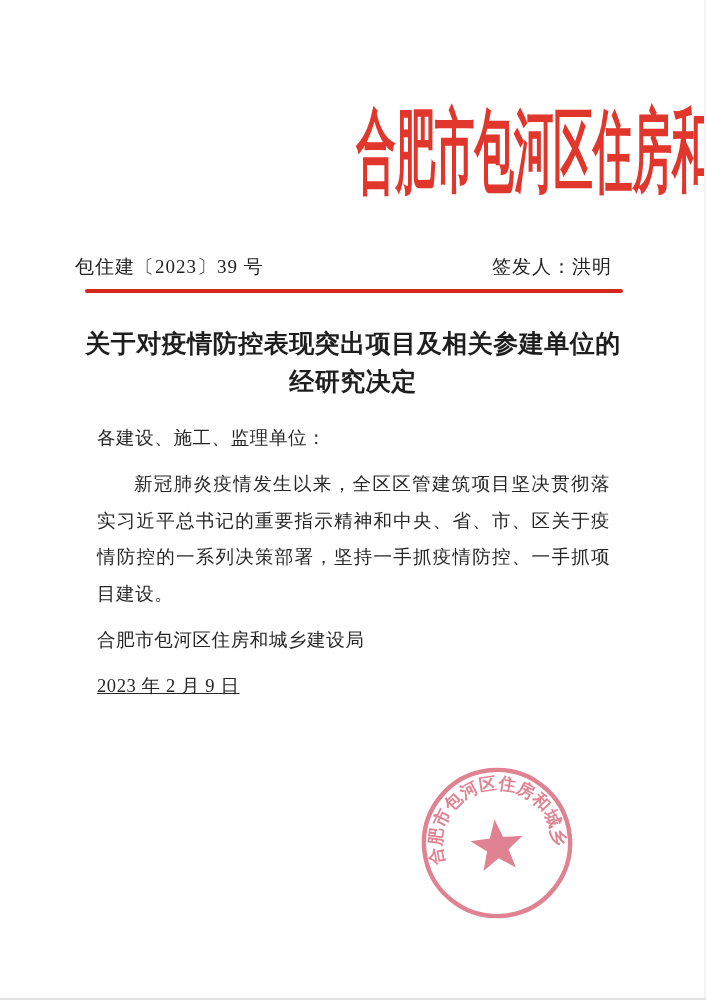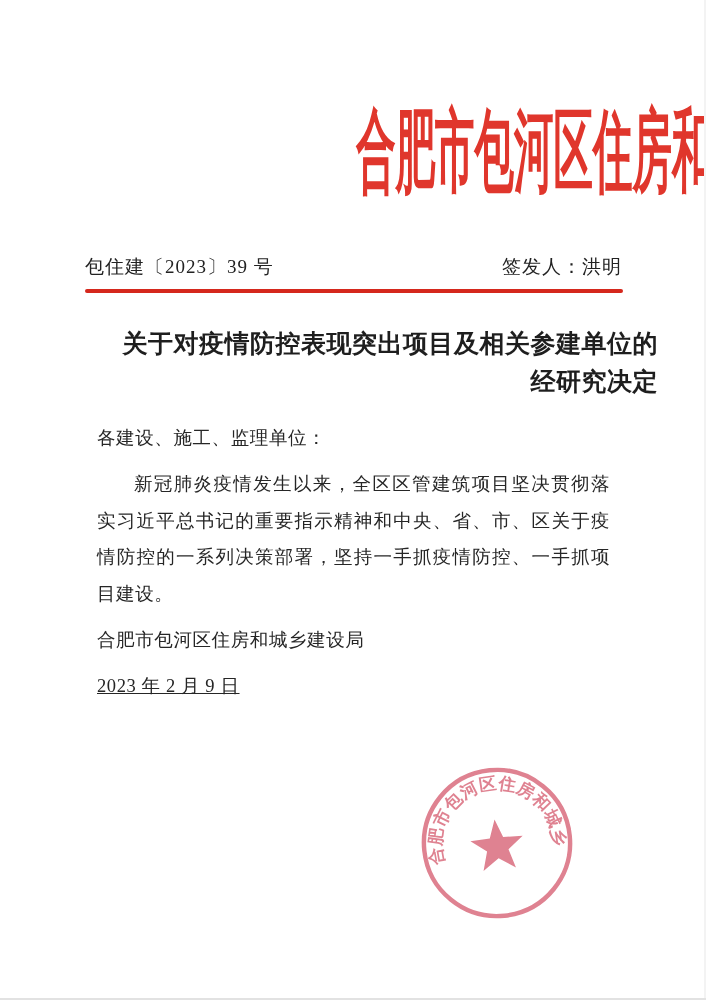--- a/index.html
+++ b/index.html
@@ -46,21 +46,21 @@
     line-height: 1.15;
     transform: scale(0.47, 1.08);
     transform-origin: center top;
     letter-spacing: 0px;
   }
 
   
   .docnum-row {
     position: absolute;
     top: 254px;
-    left: 85px;
+    left: 75px;
     width: 537px;
     display: flex;
     justify-content: space-between;
     font-size: 19px;
     letter-spacing: 1px;
     color: #222;
   }
 
   
   .red-rule {
@@ -72,21 +72,21 @@
     background: #d5281d;
     border-radius: 2px;
   }
 
   
   .doc-title {
     position: absolute;
     top: 325px;
     left: 48px;
     width: 610px;
-    text-align: right;
+    text-align: center;
     font-size: 25px;
     font-weight: bold;
     color: #1e1e1e;
     line-height: 38px;
     letter-spacing: 0.5px;
   }
 
   
   .body-block {
     position: absolute;

